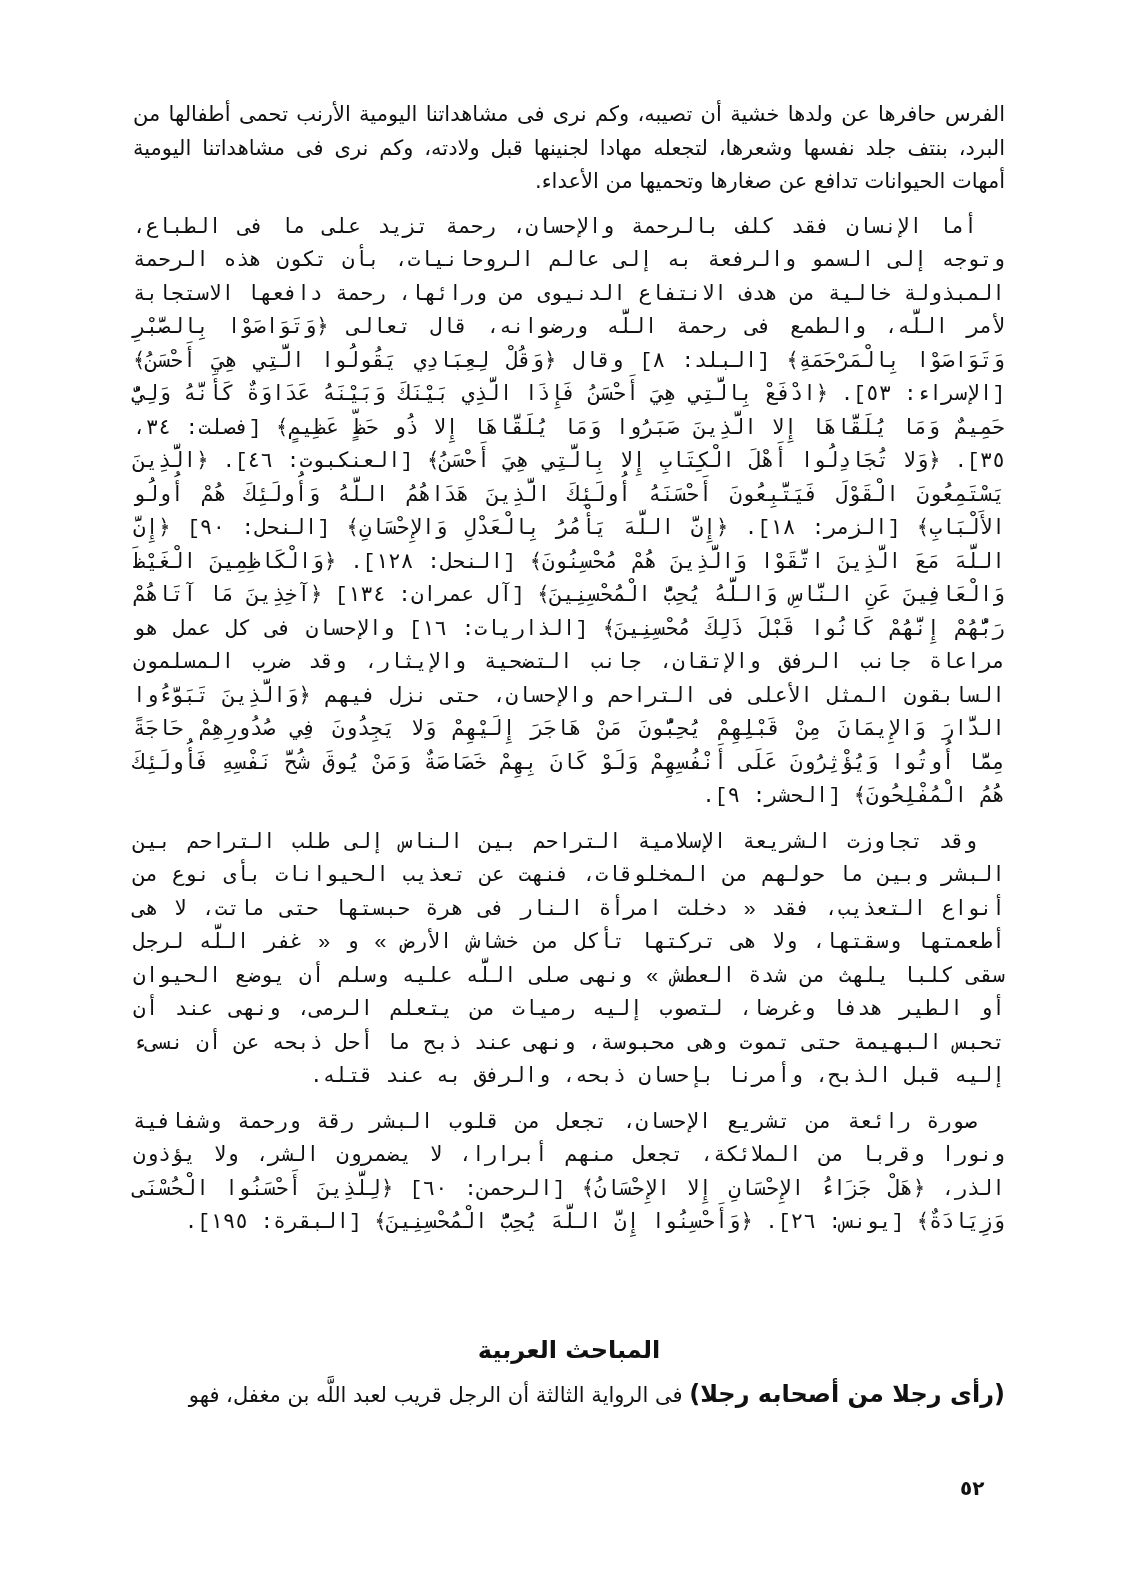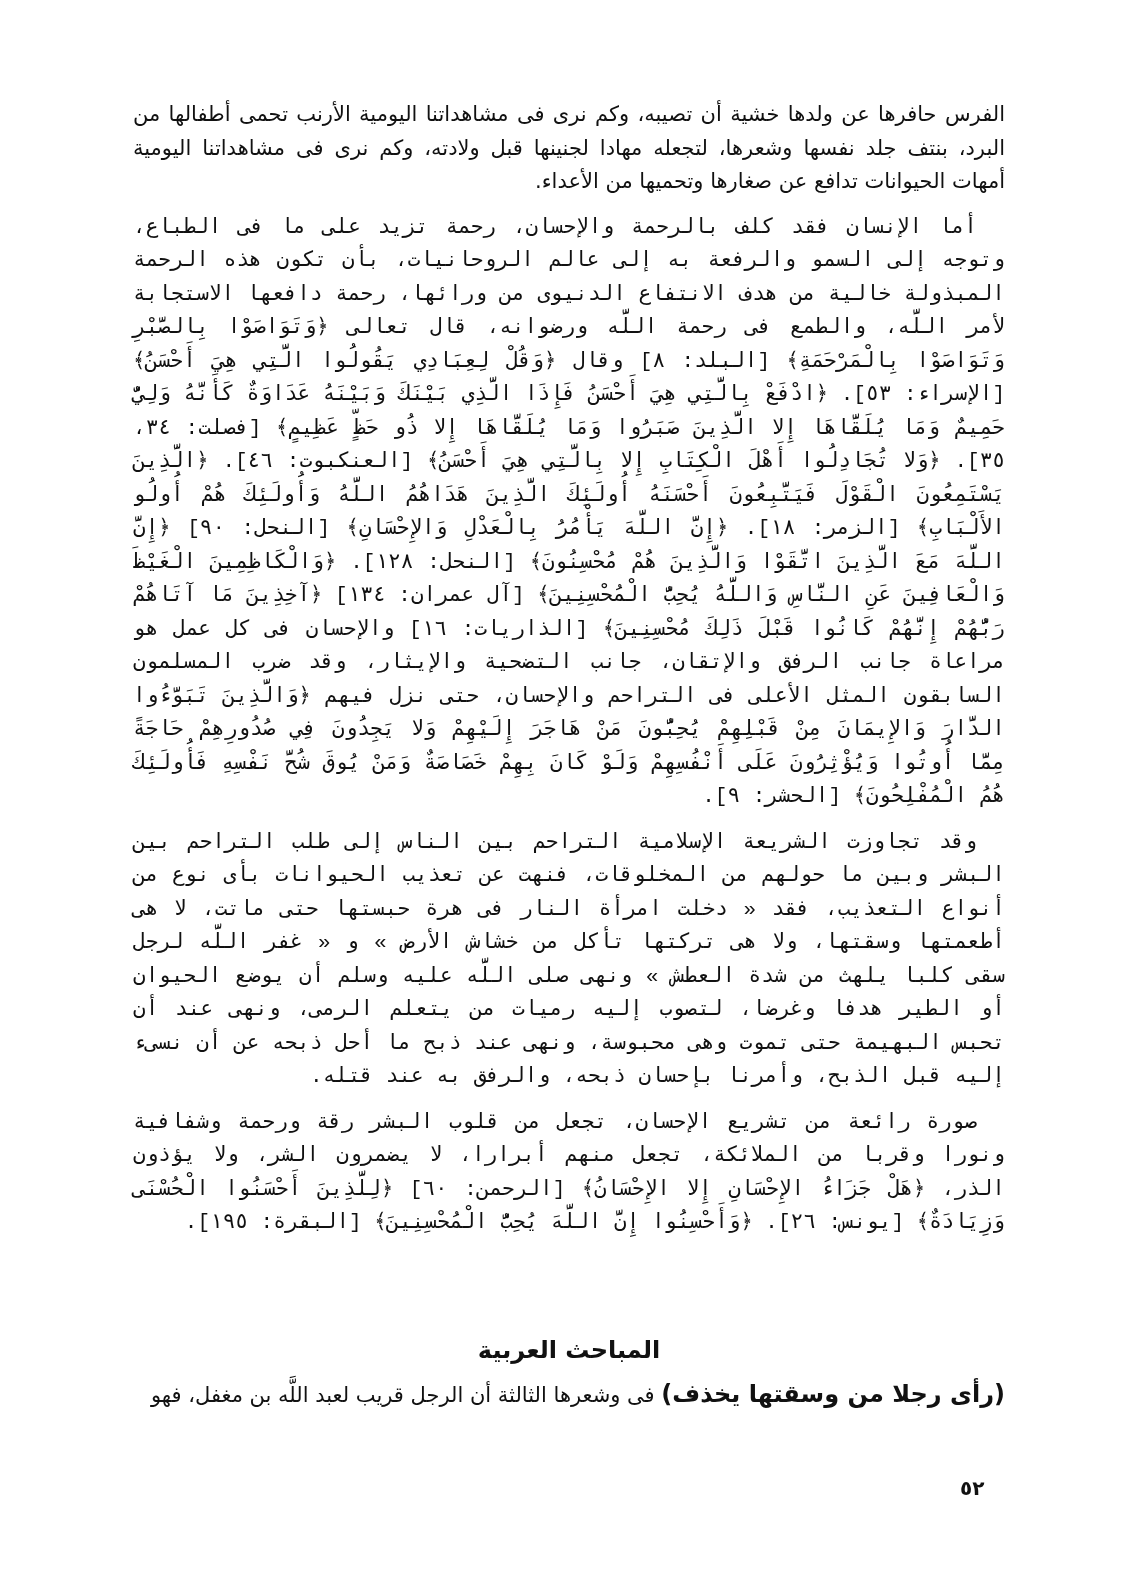--- a/index.html
+++ b/index.html
@@ -34,16 +34,16 @@
 <div class="page">
   <p class="para">الفرس حافرها عن ولدها خشية أن تصيبه، وكم نرى فى مشاهداتنا اليومية الأرنب تحمى أطفالها من البرد، بنتف جلد نفسها وشعرها، لتجعله مهادا لجنينها قبل ولادته، وكم نرى فى مشاهداتنا اليومية أمهات الحيوانات تدافع عن صغارها وتحميها من الأعداء.</p>
   <p class="para indent">أما الإنسان فقد كلف بالرحمة والإحسان، رحمة تزيد على ما فى الطباع، وتوجه إلى السمو والرفعة به إلى عالم الروحانيات، بأن تكون هذه الرحمة المبذولة خالية من هدف الانتفاع الدنيوى من ورائها، رحمة دافعها الاستجابة لأمر اللَّه، والطمع فى رحمة اللَّه ورضوانه، قال تعالى ﴿وَتَوَاصَوْا بِالصَّبْرِ وَتَوَاصَوْا بِالْمَرْحَمَةِ﴾ [البلد: ٨] وقال ﴿وَقُلْ لِعِبَادِي يَقُولُوا الَّتِي هِيَ أَحْسَنُ﴾ [الإسراء: ٥٣]. ﴿ادْفَعْ بِالَّتِي هِيَ أَحْسَنُ فَإِذَا الَّذِي بَيْنَكَ وَبَيْنَهُ عَدَاوَةٌ كَأَنَّهُ وَلِيٌّ حَمِيمٌ وَمَا يُلَقَّاهَا إِلا الَّذِينَ صَبَرُوا وَمَا يُلَقَّاهَا إِلا ذُو حَظٍّ عَظِيمٍ﴾ [فصلت: ٣٤، ٣٥]. ﴿وَلا تُجَادِلُوا أَهْلَ الْكِتَابِ إِلا بِالَّتِي هِيَ أَحْسَنُ﴾ [العنكبوت: ٤٦]. ﴿الَّذِينَ يَسْتَمِعُونَ الْقَوْلَ فَيَتَّبِعُونَ أَحْسَنَهُ أُولَئِكَ الَّذِينَ هَدَاهُمُ اللَّهُ وَأُولَئِكَ هُمْ أُولُو الأَلْبَابِ﴾ [الزمر: ١٨]. ﴿إِنَّ اللَّهَ يَأْمُرُ بِالْعَدْلِ وَالإِحْسَانِ﴾ [النحل: ٩٠] ﴿إِنَّ اللَّهَ مَعَ الَّذِينَ اتَّقَوْا وَالَّذِينَ هُمْ مُحْسِنُونَ﴾ [النحل: ١٢٨]. ﴿وَالْكَاظِمِينَ الْغَيْظَ وَالْعَافِينَ عَنِ النَّاسِ وَاللَّهُ يُحِبُّ الْمُحْسِنِينَ﴾ [آل عمران: ١٣٤] ﴿آخِذِينَ مَا آتَاهُمْ رَبُّهُمْ إِنَّهُمْ كَانُوا قَبْلَ ذَلِكَ مُحْسِنِينَ﴾ [الذاريات: ١٦] والإحسان فى كل عمل هو مراعاة جانب الرفق والإتقان، جانب التضحية والإيثار، وقد ضرب المسلمون السابقون المثل الأعلى فى التراحم والإحسان، حتى نزل فيهم ﴿وَالَّذِينَ تَبَوَّءُوا الدَّارَ وَالإِيمَانَ مِنْ قَبْلِهِمْ يُحِبُّونَ مَنْ هَاجَرَ إِلَيْهِمْ وَلا يَجِدُونَ فِي صُدُورِهِمْ حَاجَةً مِمَّا أُوتُوا وَيُؤْثِرُونَ عَلَى أَنْفُسِهِمْ وَلَوْ كَانَ بِهِمْ خَصَاصَةٌ وَمَنْ يُوقَ شُحَّ نَفْسِهِ فَأُولَئِكَ هُمُ الْمُفْلِحُونَ﴾ [الحشر: ٩].</p>
   <p class="para indent">وقد تجاوزت الشريعة الإسلامية التراحم بين الناس إلى طلب التراحم بين البشر وبين ما حولهم من المخلوقات، فنهت عن تعذيب الحيوانات بأى نوع من أنواع التعذيب، فقد « دخلت امرأة النار فى هرة حبستها حتى ماتت، لا هى أطعمتها وسقتها، ولا هى تركتها تأكل من خشاش الأرض » و « غفر اللَّه لرجل سقى كلبا يلهث من شدة العطش » ونهى صلى اللَّه عليه وسلم أن يوضع الحيوان أو الطير هدفا وغرضا، لتصوب إليه رميات من يتعلم الرمى، ونهى عند أن تحبس البهيمة حتى تموت وهى محبوسة، ونهى عند ذبح ما أحل ذبحه عن أن نسىء إليه قبل الذبح، وأمرنا بإحسان ذبحه، والرفق به عند قتله.</p>
   <p class="para indent">صورة رائعة من تشريع الإحسان، تجعل من قلوب البشر رقة ورحمة وشفافية ونورا وقربا من الملائكة، تجعل منهم أبرارا، لا يضمرون الشر، ولا يؤذون الذر، ﴿هَلْ جَزَاءُ الإِحْسَانِ إِلا الإِحْسَانُ﴾ [الرحمن: ٦٠] ﴿لِلَّذِينَ أَحْسَنُوا الْحُسْنَى وَزِيَادَةٌ﴾ [يونس: ٢٦]. ﴿وَأَحْسِنُوا إِنَّ اللَّهَ يُحِبُّ الْمُحْسِنِينَ﴾ [البقرة: ١٩٥].</p>
 </div>
 
 <div class="heading">المباحث العربية</div>
 
 <div class="sub">
-  <span class="b">(رأى رجلا من وسقتها يخذف)</span><span> فى وشعرها الثالثة أن الرجل قريب لعبد اللَّه بن مغفل، فهو</span>
+  <span class="b">(رأى رجلا من أصحابه رجلا)</span><span> فى الرواية الثالثة أن الرجل قريب لعبد اللَّه بن مغفل، فهو</span>
 </div>
 
 <div class="pagenum">٥٢</div>
 
 </body></html>

